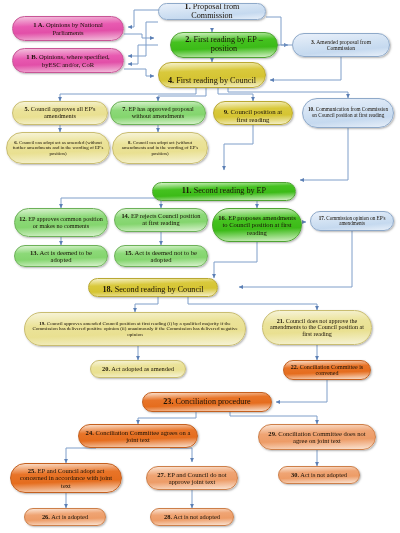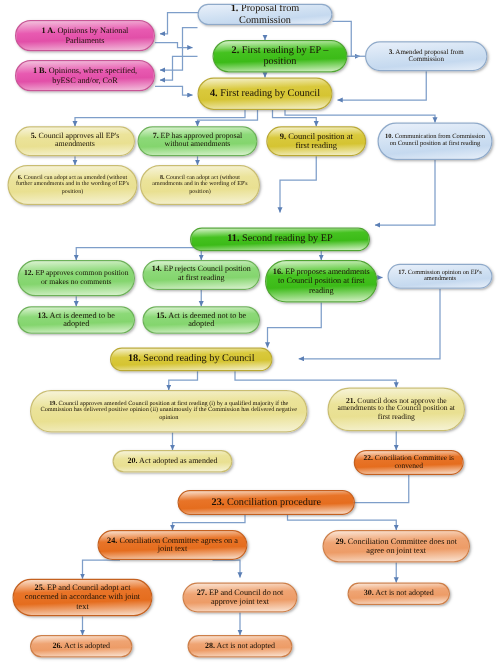--- a/index.html
+++ b/index.html
@@ -40,20 +40,21 @@
     background:linear-gradient(178deg,#d8f2cb 0%,#45c220 34%,#3cbb18 62%,#d4f0c6 100%);
     border:1px solid #4fa432;
   }
   .greenpale{
     background:linear-gradient(178deg,#dcf3d2 0%,#8cd978 34%,#84d56e 62%,#d9f2ce 100%);
     border:1px solid #6cb158;
   }
   .gold{
     background:linear-gradient(178deg,#f6f2cf 0%,#d9c93c 34%,#d5c432 62%,#f4f0cb 100%);
     border:1px solid #b9a832;
+    align-items:flex-end;
   }
   .goldpale{
     background:linear-gradient(178deg,#f7f4da 0%,#ebe39a 34%,#e9e091 62%,#f6f3d6 100%);
     border:1px solid #c9bd71;
   }
   .orange{
     background:linear-gradient(178deg,#fae0cd 0%,#e87428 34%,#e56d1e 62%,#f8decb 100%);
     border:1px solid #c4601f;
   }
   .orangepale{
@@ -178,21 +179,21 @@
       </div>
       <div class="node goldpale" style="left: 262px; top: 310px; width: 110px; height: 35px; font-size: 6.1px;">
         <span><b>21.</b> <span>Council does not approve the amendments to the Council position at first reading</span></span>
       </div>
       <div class="node goldpale" style="left: 90px; top: 360px; width: 96px; height: 18px; font-size: 6.4px;">
         <span><b>20.</b> <span>Act adopted as amended</span></span>
       </div>
       <div class="node orange" style="left: 283px; top: 360px; width: 88px; height: 20px; font-size: 6px;">
         <span><b>22.</b> <span>Conciliation Committee is convened</span></span>
       </div>
-      <div class="node orange" style="left: 142px; top: 392px; width: 142px; height: 20px; font-size: 8.2px; align-items: center;">
+      <div class="node orange" style="left: 142px; top: 392px; width: 130px; height: 20px; font-size: 8.2px; align-items: center;">
         <span><b>23.</b> <span>Conciliation procedure</span></span>
       </div>
       <div class="node orange" style="left: 78px; top: 424px; width: 120px; height: 24px; font-size: 6.6px;">
         <span><b>24.</b> <span>Conciliation Committee agrees on a joint text</span></span>
       </div>
       <div class="node orangepale" style="left: 258px; top: 424px; width: 118px; height: 26px; font-size: 6.6px;">
         <span><b>29.</b> <span>Conciliation Committee does not agree on joint text</span></span>
       </div>
       <div class="node orange" style="left: 10px; top: 463px; width: 112px; height: 30px; font-size: 6.6px;">
         <span><b>25.</b> <span>EP and Council adopt act concerned in accordance with joint text</span></span>

